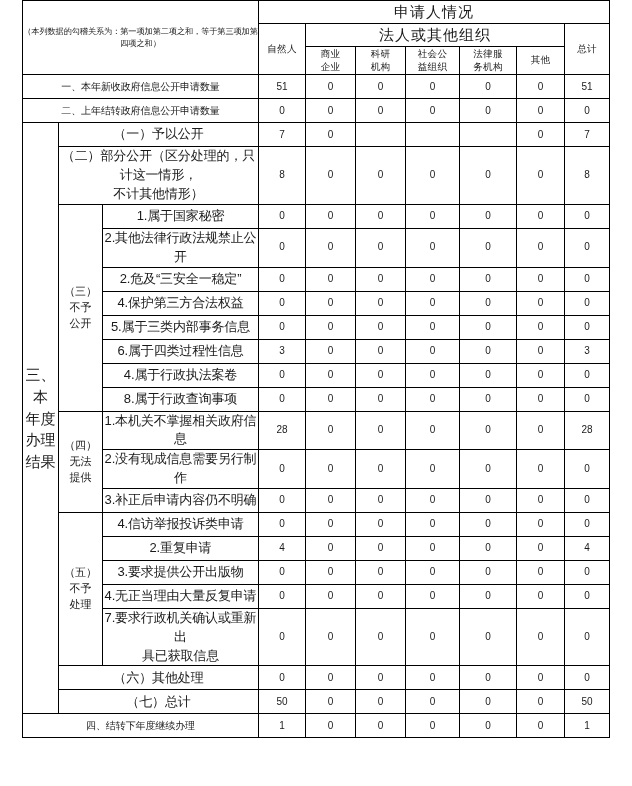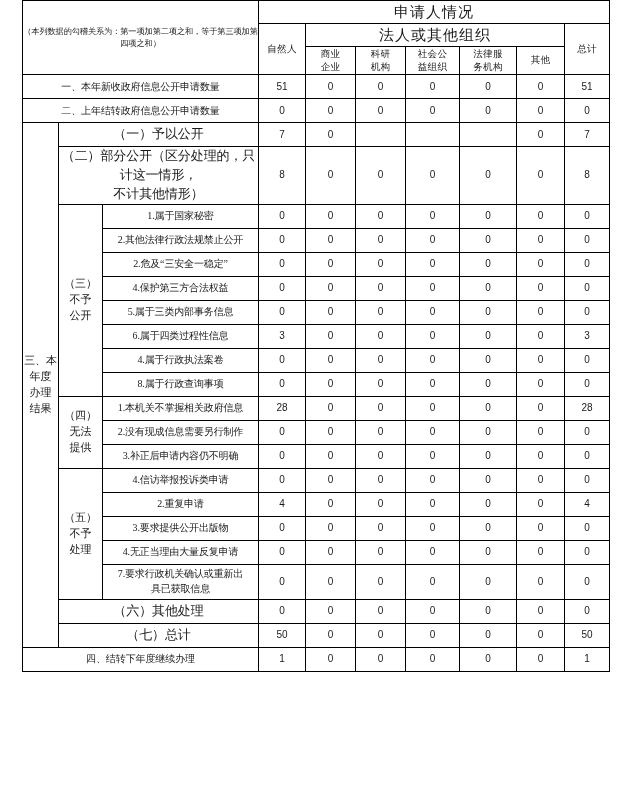--- a/index.html
+++ b/index.html
@@ -74,34 +74,33 @@
   td.lvl2 {
     text-align: left;
     padding: 4px 5px 4px 9px;
     font-size: 13px;
     letter-spacing: -0.1px;
     line-height: 1.9;
   }
   td.lvl3 {
     text-align: left;
     padding: 3px 4px 3px 7px;
-    font-size: 10px;
+    font-size: 13px;
     letter-spacing: -0.15px;
     line-height: 1.85;
-    font-family: Liberation Serif, serif;
   }
   td.sidelbl {
     font-size: 11px;
     text-align: left;
     padding: 3px 5px;
     line-height: 2.0;
     letter-spacing: -0.1px;
   }
   td.vertlbl {
-    font-size: 11px;
+    font-size: 15px;
     text-align: center;
     padding: 2px 3px;
     line-height: 2.1;
     letter-spacing: -0.1px;
   }
   td.num {
     font-size: 10px;
     height: 23px;
     font-family: "Liberation Sans", "DejaVu Sans", sans-serif;
   }

